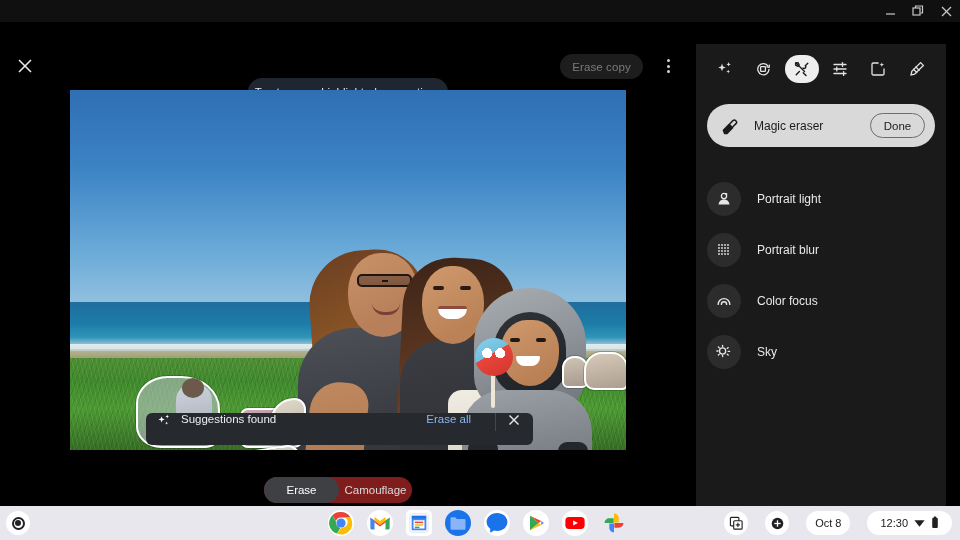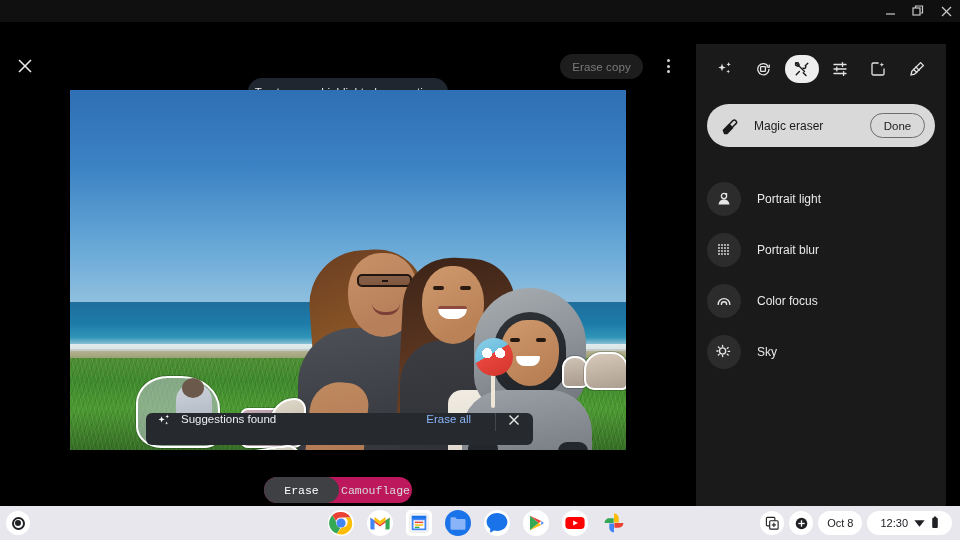--- a/index.html
+++ b/index.html
@@ -251,21 +251,21 @@
   }
   #toast-icon{ width:16px; height:16px; margin-right:9px; flex:0 0 auto; }
   #toast-text{ color:#eceff1; font-size:11.5px; flex:1 1 auto; }
   #toast-action{ color:#8ab4f8; font-size:11.5px; margin-right:24px; cursor:pointer; }
   #toast-divider{ width:1px; height:18px; background:#44484c; margin-right:11px; }
   #toast-close{ width:16px; height:16px; cursor:pointer; }
 
   
   #segmented{
     position:absolute; left:264px; top:455px; width:148px; height:26px;
-    background:#be185d; border-radius:13px; display:flex; padding:0;font-family:Liberation Mono, monospace;
+    background:#7f1d1d; border-radius:13px; display:flex; padding:0;
   }
   .seg{
     flex:0 0 auto; height:26px; display:flex; align-items:center; justify-content:center;
     font-size:11.5px; color:#d8dadd; border-radius:13px; cursor:pointer;
   }
   .seg.active{ background:#3e4044; color:#ffffff; }
 
   
   #panel{
     position:absolute; left:696px; top:22px; width:250px; height:474px;
@@ -325,21 +325,21 @@
   #launcher .dot{ width:6px; height:6px; border-radius:50%; background:#202124; }
 
   #apps{ position:absolute; left:328px; top:4px; display:flex; gap:13px; align-items:center; }
   .app{ width:26px; height:26px; border-radius:50%; position:relative; cursor:pointer;
         display:flex; align-items:center; justify-content:center; background:#fff; overflow:hidden; }
   .app.running:after{
     content:""; position:absolute; left:50%; bottom:-4px; transform:translateX(-50%);
     width:12px; height:2px; border-radius:1px; background:#3c4043;
   }
 
-  #status{ position:absolute; right:8px; top:5px; display:flex; gap:5px; align-items:center; }
+  #status{ position:absolute; right:8px; top:5px; display:flex; gap:17px; align-items:center; }
   .spill{ height:24px; background:#fff; border-radius:12px; display:flex; align-items:center;
           justify-content:center; padding:0 9px; color:#202124; font-size:11px; cursor:pointer; }
   .sround{ width:24px; height:24px; border-radius:50%; background:#fff; display:flex;
            align-items:center; justify-content:center; cursor:pointer; color:#202124; }
 </style>
 </head>
 <body>
 
 <div id="titlebar">
   <div class="wbtn">

